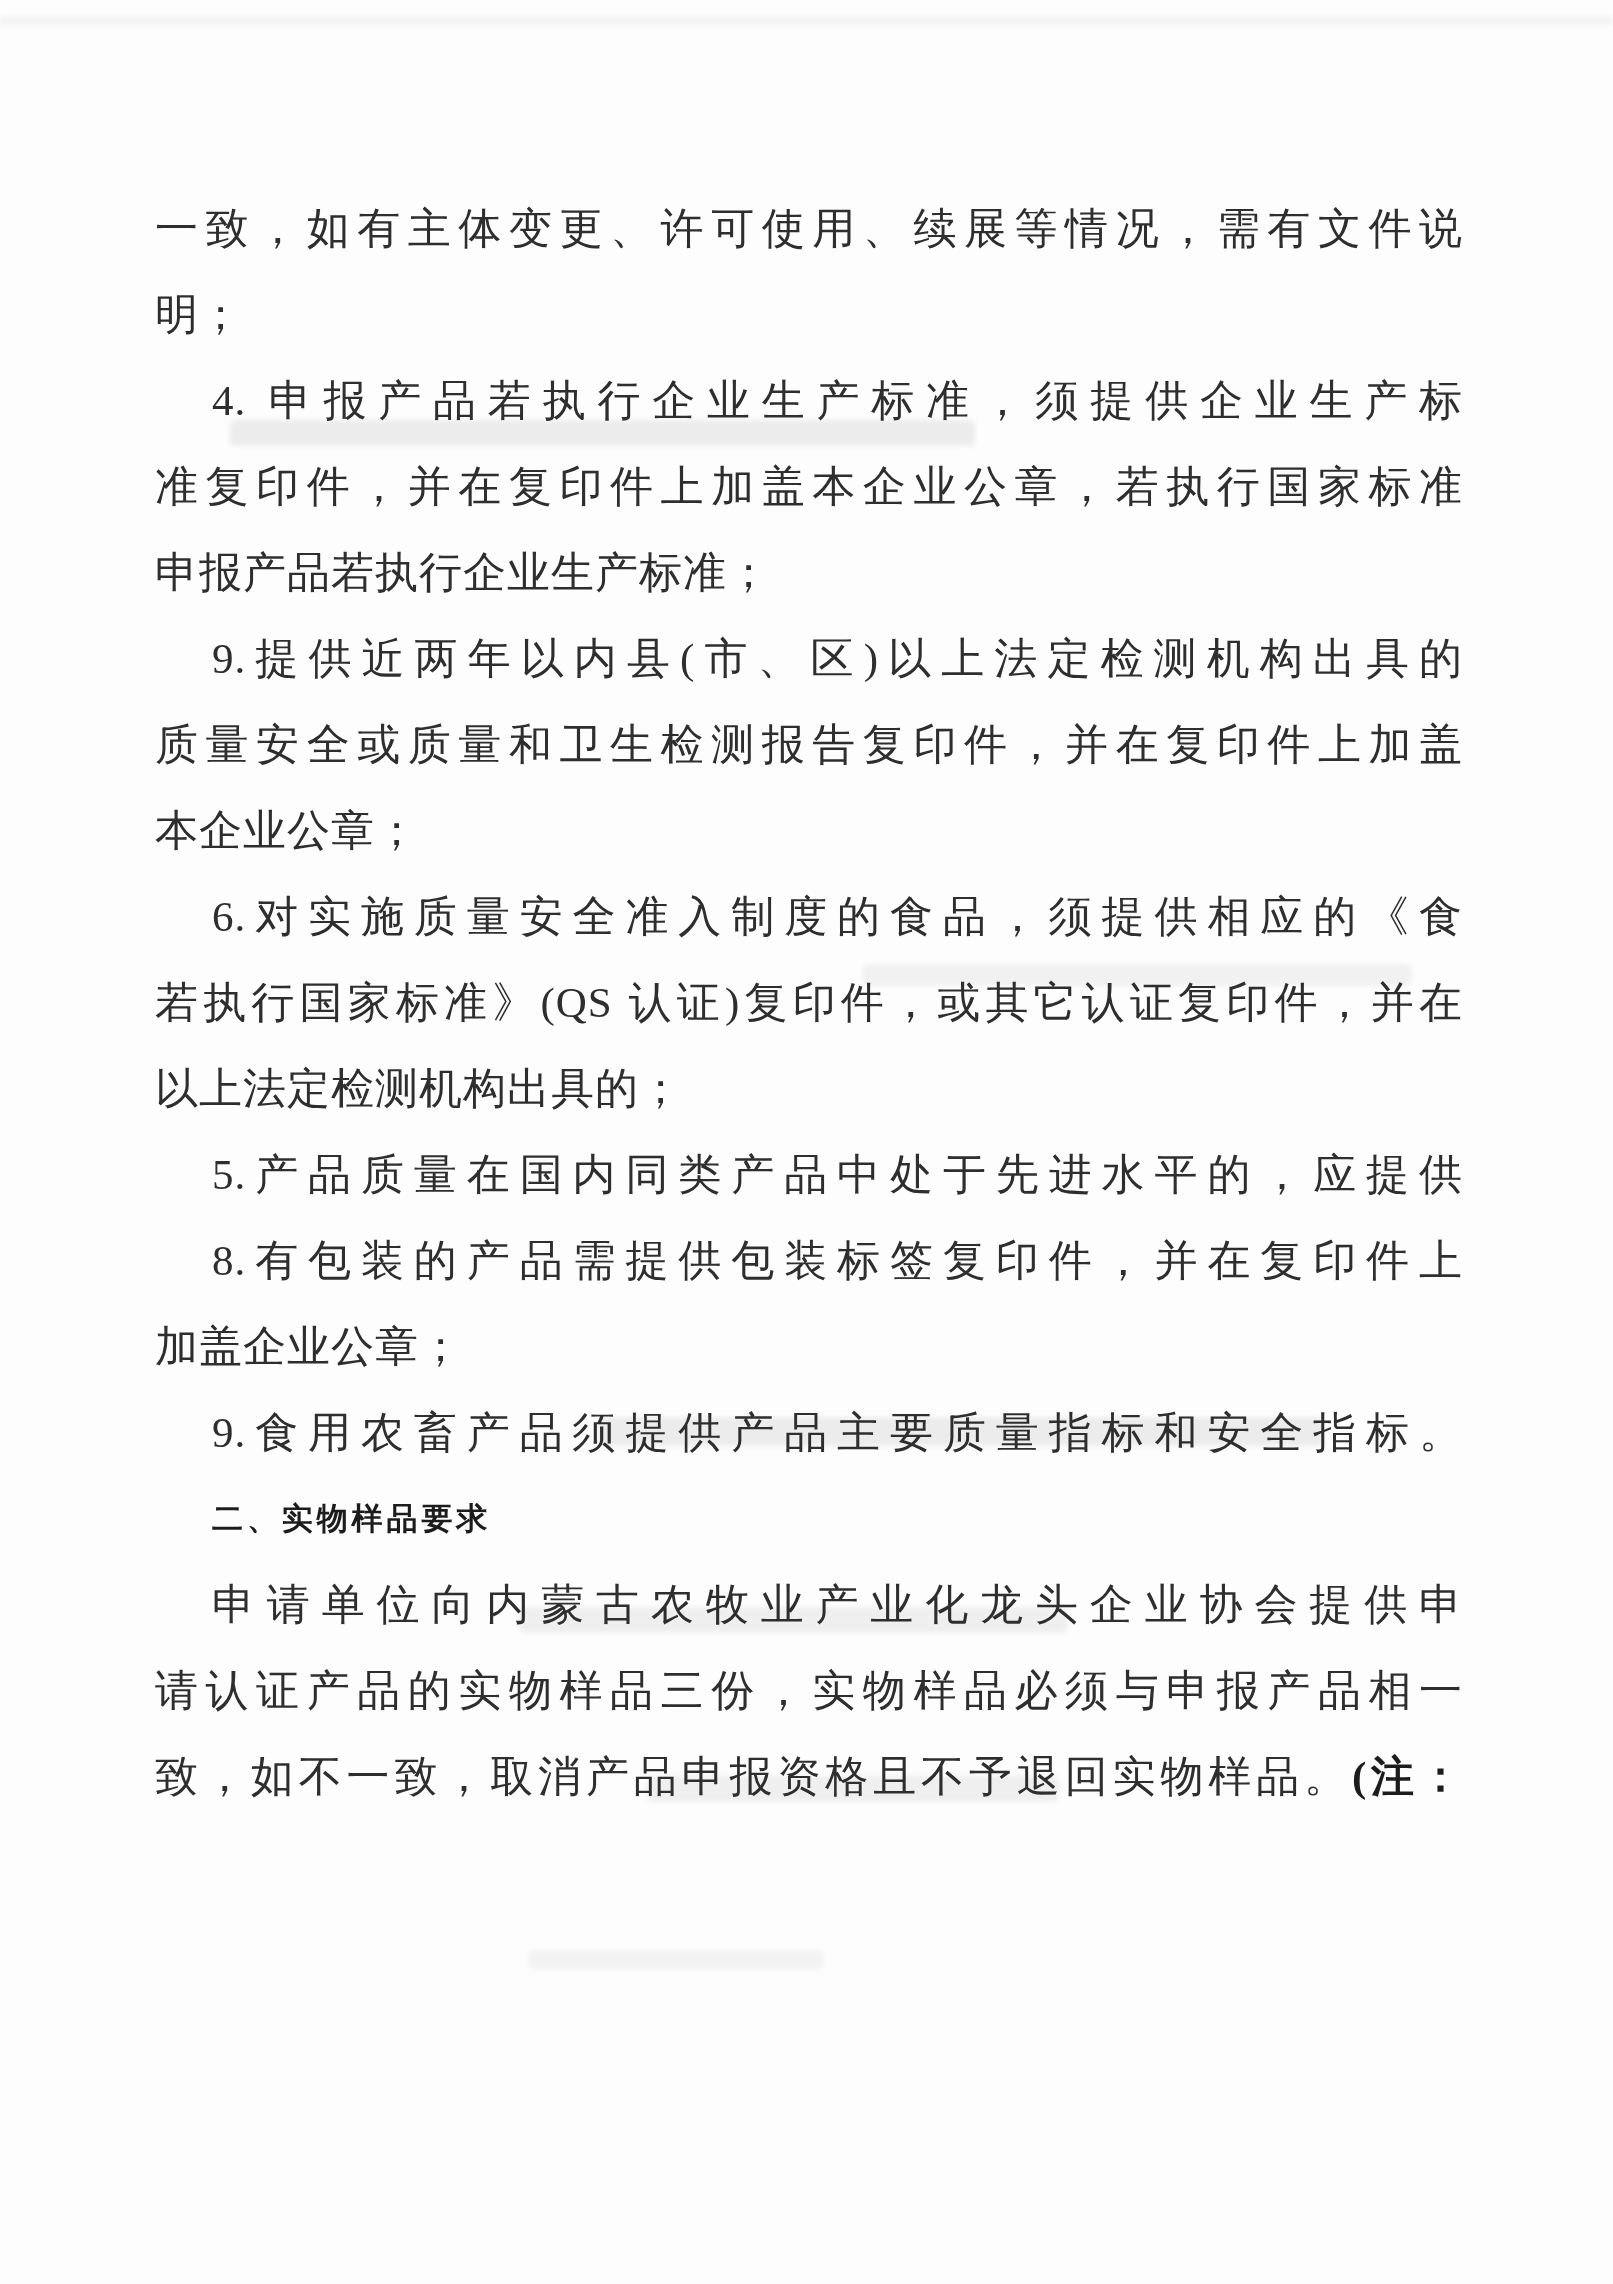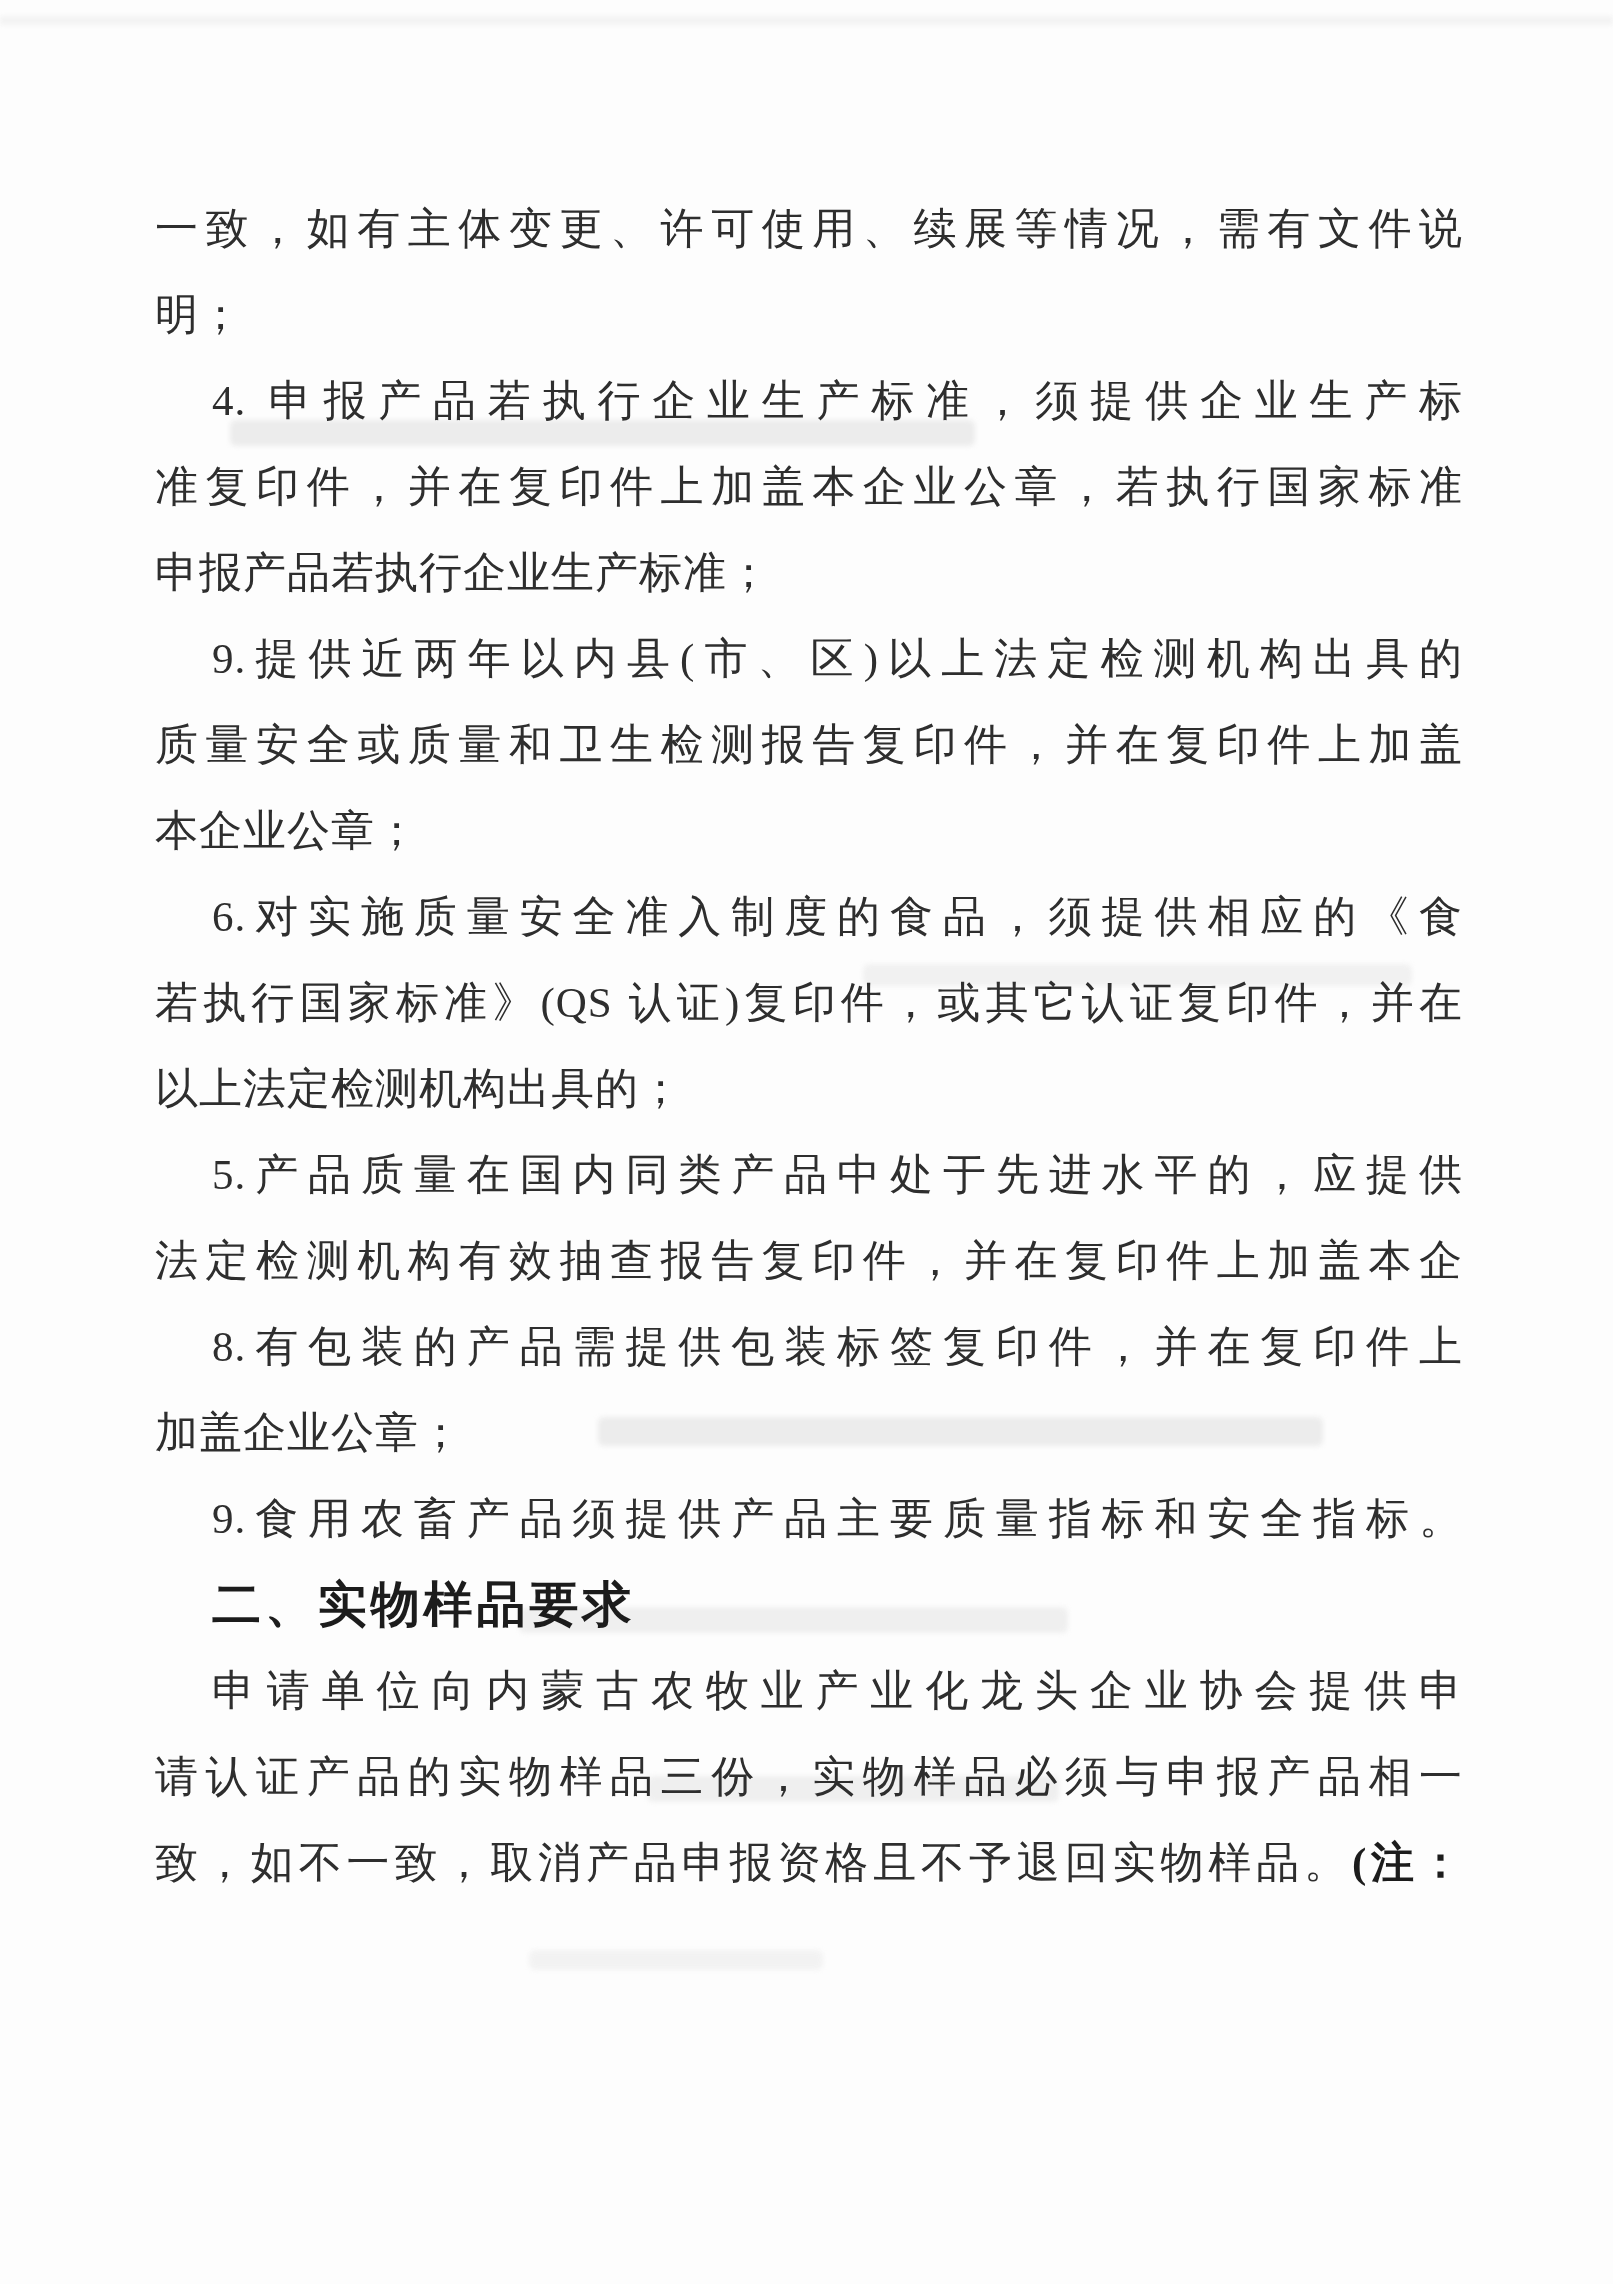--- a/index.html
+++ b/index.html
@@ -57,21 +57,21 @@
     text-align: justify;
     text-align-last: justify;
   }
   
   .line.ind { padding-left: 57px; }
   .line.bold,
   .bold-suffix {
     font-weight: 700;
     color: #1c1c1c;
   }
-  .line.bold { font-size: 49px; letter-spacing: 3.9px; }
+  .line.bold { font-size: 31px; letter-spacing: 3.9px; }
 </style>
 </head>
 <body>
 
 <div class="scan-top-band"></div>
 <div class="bleed b1"></div>
 <div class="bleed b2"></div>
 <div class="bleed b3"></div>
 <div class="bleed b4"></div>
 <div class="bleed b5"></div>
@@ -83,21 +83,20 @@
   <div class="line j ind">4. 申报产品若执行企业生产标准，须提供企业生产标</div>
   <div class="line j">准复印件，并在复印件上加盖本企业公章，若执行国家标准</div>
   <div class="line">申报产品若执行企业生产标准；</div>
   <div class="line j ind">9.提供近两年以内县(市、区)以上法定检测机构出具的</div>
   <div class="line j">质量安全或质量和卫生检测报告复印件，并在复印件上加盖</div>
   <div class="line">本企业公章；</div>
   <div class="line j ind">6.对实施质量安全准入制度的食品，须提供相应的《食</div>
   <div class="line j">若执行国家标准》(QS 认证)复印件，或其它认证复印件，并在</div>
   <div class="line">以上法定检测机构出具的；</div>
   <div class="line j ind">5.产品质量在国内同类产品中处于先进水平的，应提供</div>
-  <div class="line j">法定检测机构有效抽查报告复印件，并在复印件上加盖本企</div>
   <div class="line j ind">8.有包装的产品需提供包装标签复印件，并在复印件上</div>
   <div class="line">加盖企业公章；</div>
   <div class="line j ind">9.食用农畜产品须提供产品主要质量指标和安全指标。</div>
   <div class="line bold ind">二、实物样品要求</div>
   <div class="line j ind">申请单位向内蒙古农牧业产业化龙头企业协会提供申</div>
   <div class="line j">请认证产品的实物样品三份，实物样品必须与申报产品相一</div>
   <div class="line j"><span>致，如不一致，取消产品申报资格且不予退回实物样品。</span><span class="bold-suffix">(注：</span></div>
 </div>
 
 

